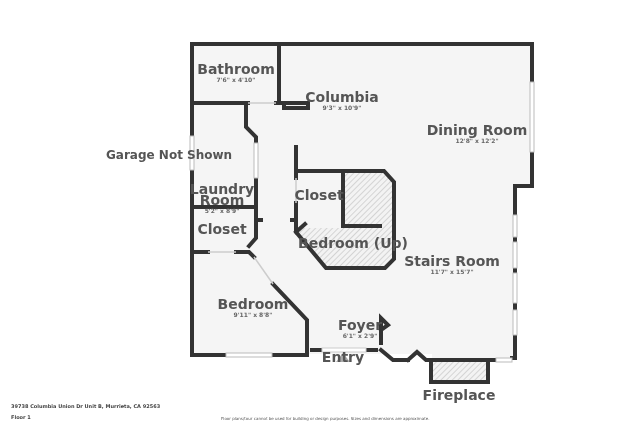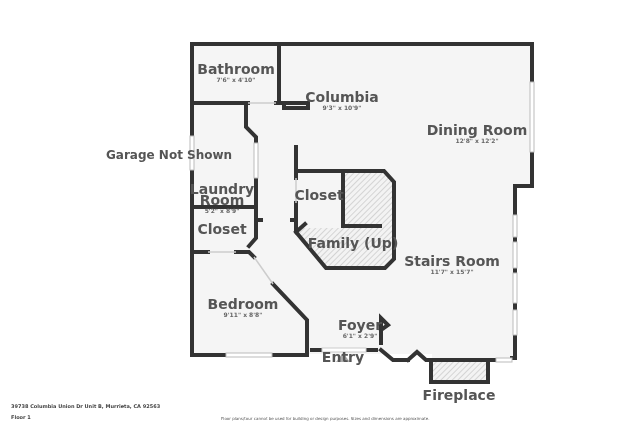--- a/index.html
+++ b/index.html
@@ -112,27 +112,27 @@
   <span class="name">Room</span>
   <span class="dim">5'2" x 8'9"</span>
 </div>
 <div class="lbl" style="left:222px; top:224px;">
   <span class="name">Closet</span>
 </div>
 <div class="lbl" style="left:319px; top:190px;">
   <span class="name">Closet</span>
 </div>
 <div class="lbl" style="left:353px; top:238px;">
-  <span class="name">Family (Up)</span>
+  <span class="name">Bedroom (Up)</span>
 </div>
 <div class="lbl" style="left:452px; top:256px;">
   <span class="name">Stairs Room</span>
   <span class="dim">11'7" x 15'7"</span>
 </div>
-<div class="lbl" style="left:243px; top:299px;">
+<div class="lbl" style="left:253px; top:299px;">
   <span class="name">Bedroom</span>
   <span class="dim">9'11" x 8'8"</span>
 </div>
 <div class="lbl" style="left:360px; top:320px;text-align:center;">
   <span class="name">Foyer</span>
   <span class="dim">6'1" x 2'9"</span>
 </div>
 <div class="lbl" style="left:459px; top:366px;margin-top:24px;">
   <span class="name">Fireplace</span>
 </div>

